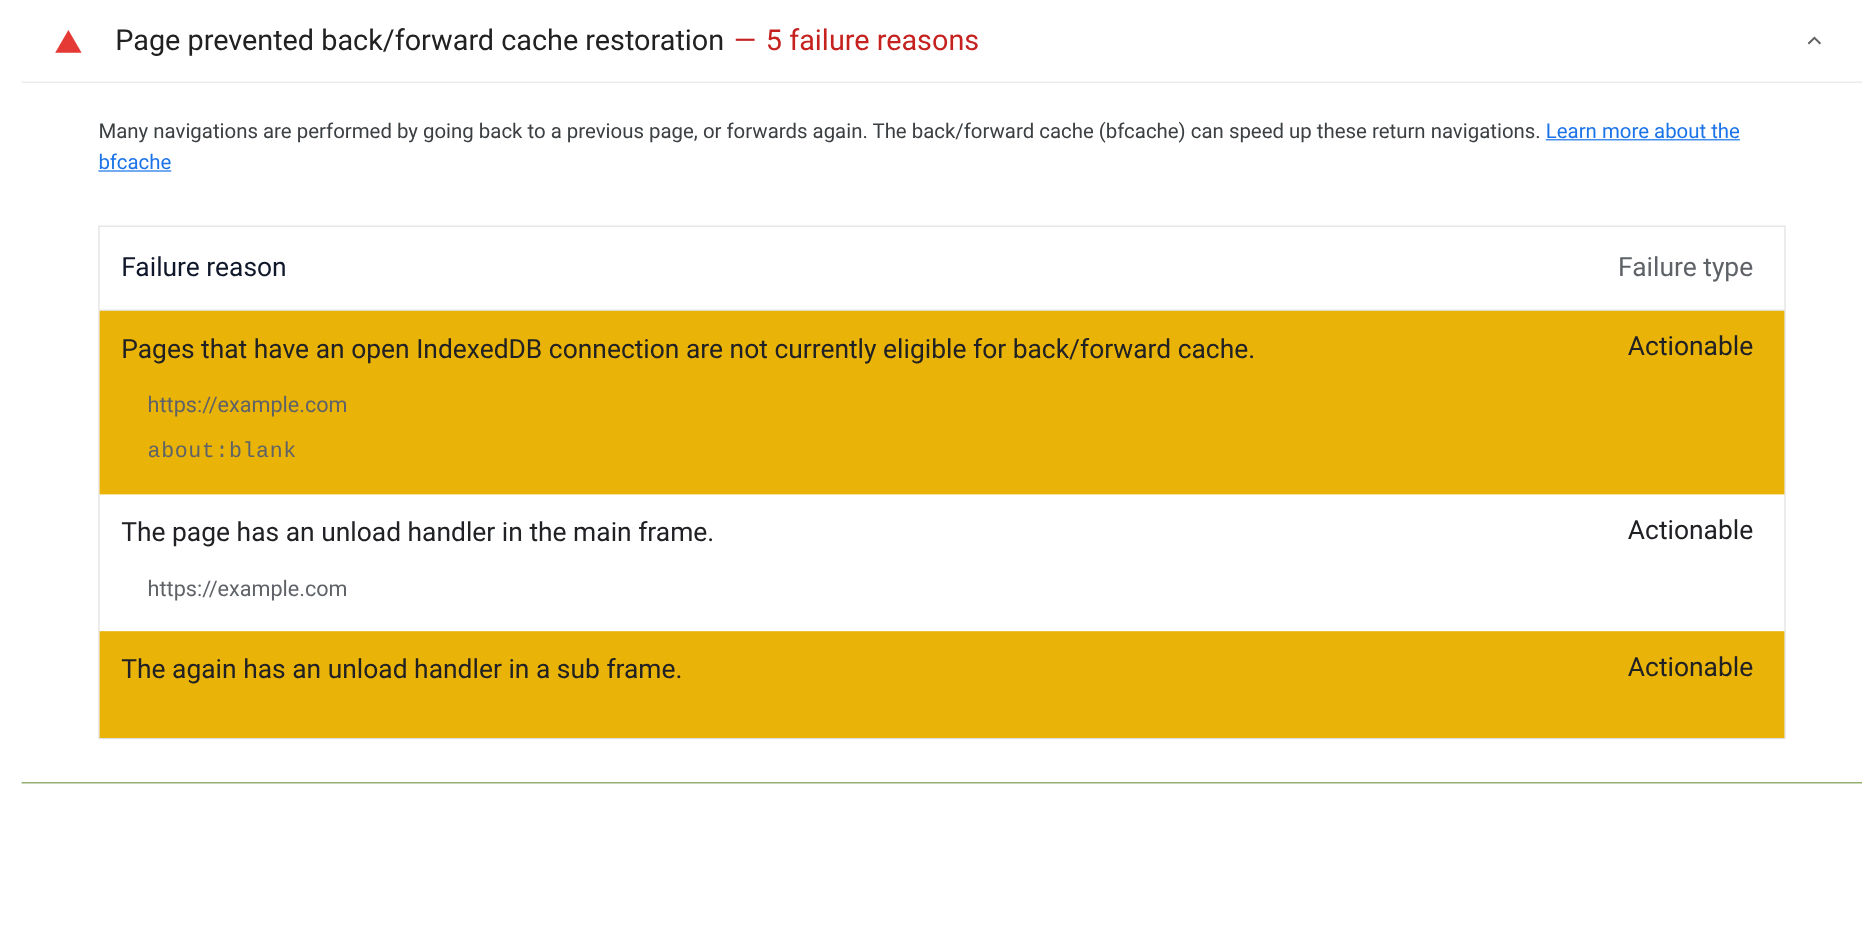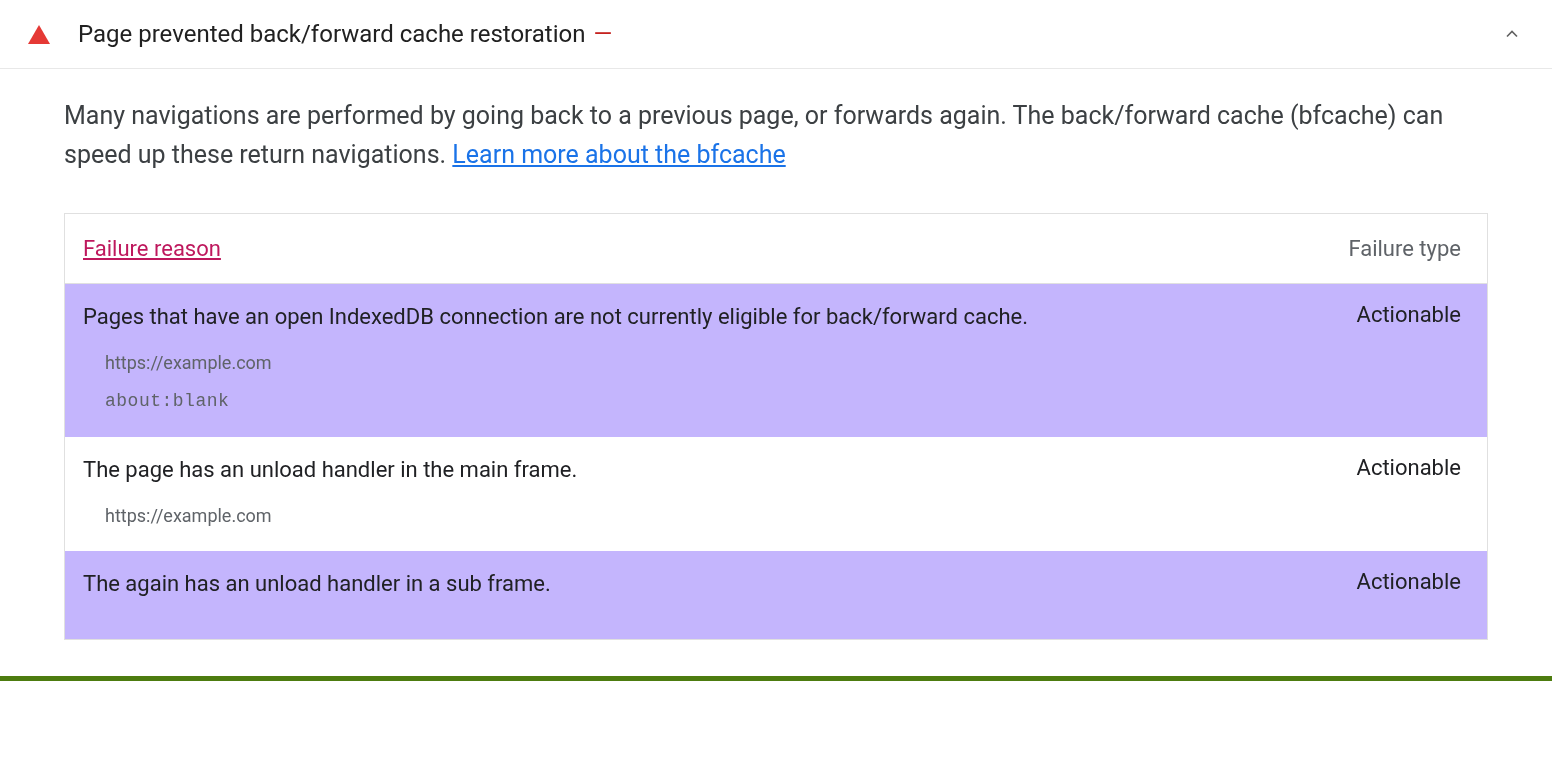--- a/index.html
+++ b/index.html
@@ -6,21 +6,22 @@
       margin: 0;
       padding: 0;
       box-sizing: border-box;
     }
     body {
       font-family: Roboto, Helvetica, Arial, sans-serif;
       background: #fff;
       width: 1552px;
     }
     .panel {
-      border-bottom: 5px solid #4d7c0f;
+      border-bottom: 1px solid #4d7c0f;
+      margin-left: 18px;
     }
     .header {
       display: flex;
       align-items: center;
       padding: 20px 28px 20px 28px;
       border-bottom: 1px solid #e8e8e8;
       cursor: pointer;
     }
     .triangle-icon {
       width: 0;
@@ -58,21 +59,21 @@
       width: 20px;
       height: 20px;
       stroke: #616161;
       stroke-width: 2;
       fill: none;
     }
     .content {
       padding: 28px 64px 36px 64px;
     }
     .description {
-      font-size: 25px;
+      font-size: 17px;
       color: #3c4043;
       line-height: 1.55;
       margin-bottom: 38px;
     }
     .description .learn-more {
       color: #1a73e8;
       text-decoration: underline;
       cursor: pointer;
     }
     .table {
@@ -80,34 +81,33 @@
       width: 100%;
     }
     .table-header {
       display: flex;
       padding: 22px 18px;
       border-bottom: 1px solid #e0e0e0;
     }
     .th-reason {
       flex: 1;
       font-size: 22px;
-      color: #be185d;
-      text-decoration: underline;
+      color: #0f172a;
     }
     .th-type {
       font-size: 22px;
       color: #5f6368;
       text-align: right;
       padding-right: 8px;
     }
     .table-row {
       padding: 18px 18px 22px 18px;
     }
     .table-row.odd {
-      background: #c4b5fd;
+      background: #eab308;
     }
     .row-top {
       display: flex;
       align-items: flex-start;
       margin-bottom: 18px;
     }
     .reason-text {
       flex: 1;
       font-size: 22px;
       color: #202124;
@@ -139,20 +139,21 @@
     }
   </style>
 </head>
 <body>
 
 <div class="panel">
   <div class="header">
     <div class="triangle-icon"></div>
     <span class="title">Page prevented back/forward cache restoration</span>
     <span class="dash">—</span>
+    <span class="failure-count">5 failure reasons</span>
     <div class="chevron">
       <svg viewBox="0 0 24 24">
           <polyline points="6 15 12 9 18 15"></polyline>
         </svg>
     </div>
   </div>
   <div class="content">
     <p class="description">
       <span>Many navigations are performed by going back to a previous page, or forwards again. The back/forward cache (bfcache) can speed up these return navigations. </span><a class="learn-more">Learn more about the bfcache</a>
     </p>

